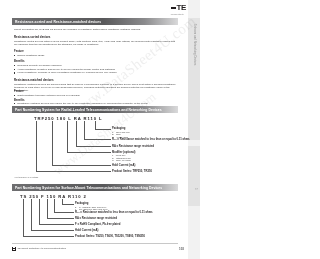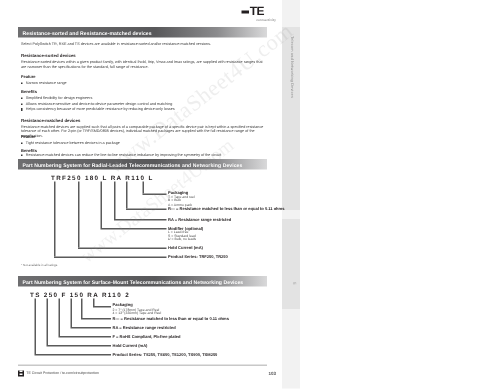--- a/index.html
+++ b/index.html
@@ -39,21 +39,21 @@
     letter-spacing:.1px;
   }
   .edge-num{
     position:absolute;right:2px;top:188px;
     font-size:3px;color:#9a9a9a;
     writing-mode:vertical-rl;
   }
 
   
   .logo-wrap{
-    position:absolute;right:24px;top:4px;
+    position:absolute;right:14px;top:4px;
     display:flex;align-items:flex-start;gap:1px;
   }
   .logo-dash{
     width:5px;height:1.6px;background:#231f20;margin-top:3.4px;
   }
   .logo-te{
     font-family:"Liberation Sans", sans-serif;
     font-weight:bold;font-size:8px;line-height:8px;
     color:#231f20;letter-spacing:-.4px;
   }

